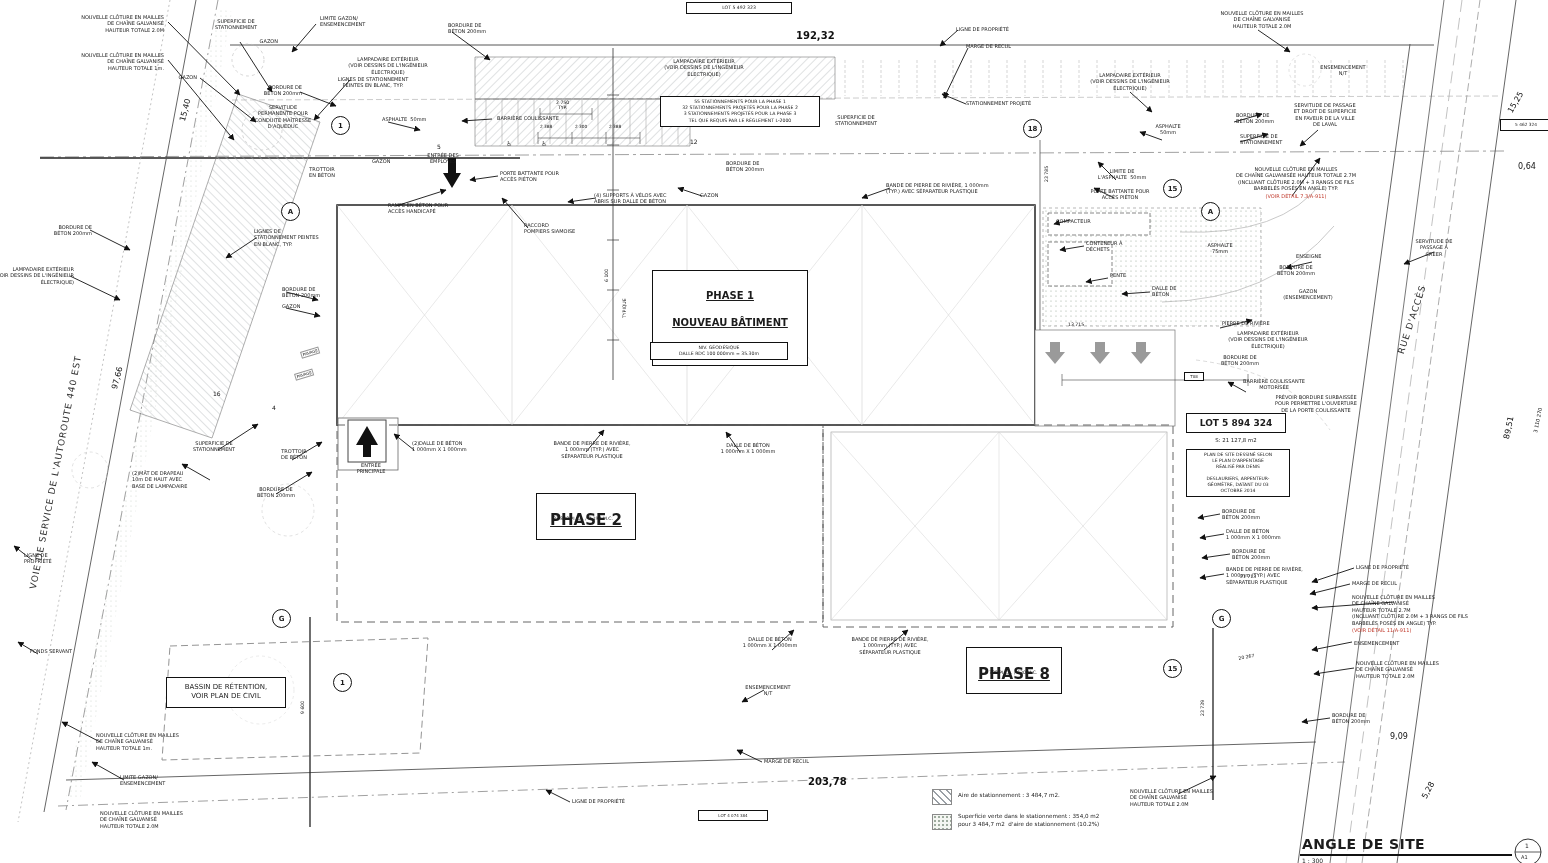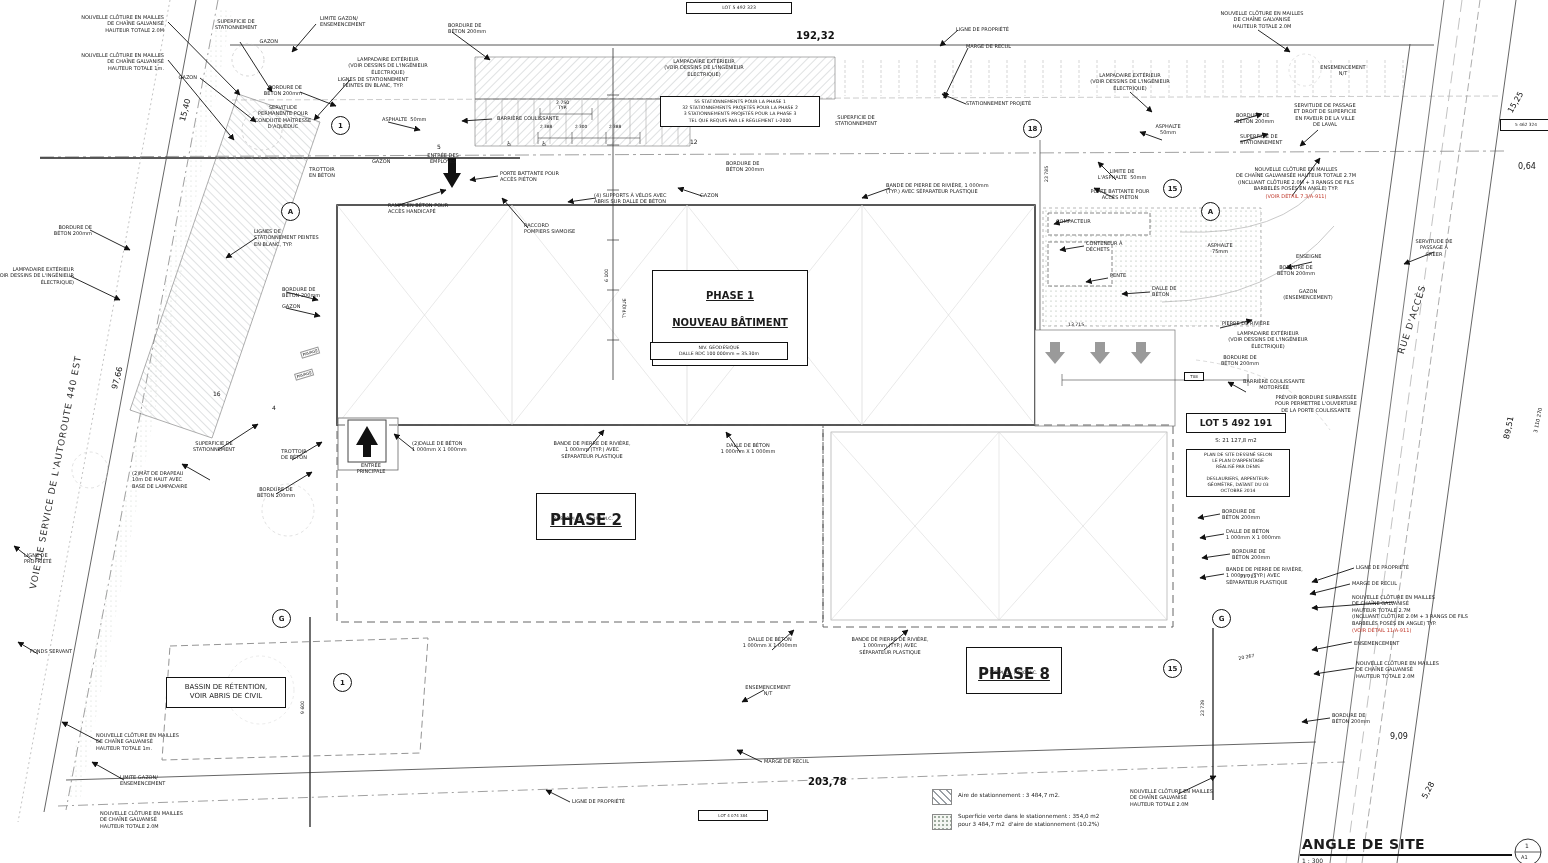--- a/index.html
+++ b/index.html
@@ -450,32 +450,32 @@
 <div class="bx heavy" style="left:536px;top:493px;width:92px">
   <span class="phead">PHASE 2</span>
 </div>
 <div class="psub" style="left:583px;top:516px">32 808 PI.CA. / 3 192 M.C.</div>
 
 <div class="bx heavy" style="left:966px;top:647px;width:88px">
   <span class="phead">PHASE 8</span>
 </div>
 <div class="psub" style="left:1011px;top:670px">6 788 PI.CA. / 630 M.C.</div>
 
-<div class="bx heavy" style="left:1186px;top:413px;width:94px;font-weight:bold;font-size:9px;padding:3px 2px">LOT 5 492 191</div>
+<div class="bx heavy" style="left:1186px;top:413px;width:94px;font-weight:bold;font-size:9px;padding:3px 2px">LOT 5 894 324</div>
 <div class="lbl c" style="left:1236px;top:437px;font-size:5.4px">S: 21 127,8 m2</div>
 <div class="bx" style="left:1186px;top:449px;width:96px;font-size:4.5px">PLAN DE SITE DESSINÉ SELON
 LE PLAN D'ARPENTAGE
 RÉALISÉ PAR DENIS
 
 DESLAURIERS, ARPENTEUR-
 GÉOMÈTRE, DATANT DU 03
 OCTOBRE 2014</div>
 
 <div class="bx heavy" style="left:166px;top:677px;width:112px;font-size:7px;padding:5px 3px">BASSIN DE RÉTENTION,
-VOIR ABRIS DE CIVIL</div>
+VOIR PLAN DE CIVIL</div>
 
 <div class="sw sw-hatch" style="left:932px;top:789px"></div>
 <div class="legend-t" style="left:958px;top:792px">Aire de stationnement : 3 484,7 m2.</div>
 <div class="sw sw-dots" style="left:932px;top:814px"></div>
 <div class="legend-t" style="left:958px;top:813px">Superficie verte dans le stationnement : 354,0 m2
 pour 3 484,7 m2  d'aire de stationnement (10.2%)</div>
 
 <div class="ttl" style="left:1302px;top:836px">ANGLE DE SITE</div>
 <div class="ttl-rule" style="left:1300px;top:854px;width:212px"></div>
 <div class="scale" style="left:1302px;top:857px">1 : 300</div>

